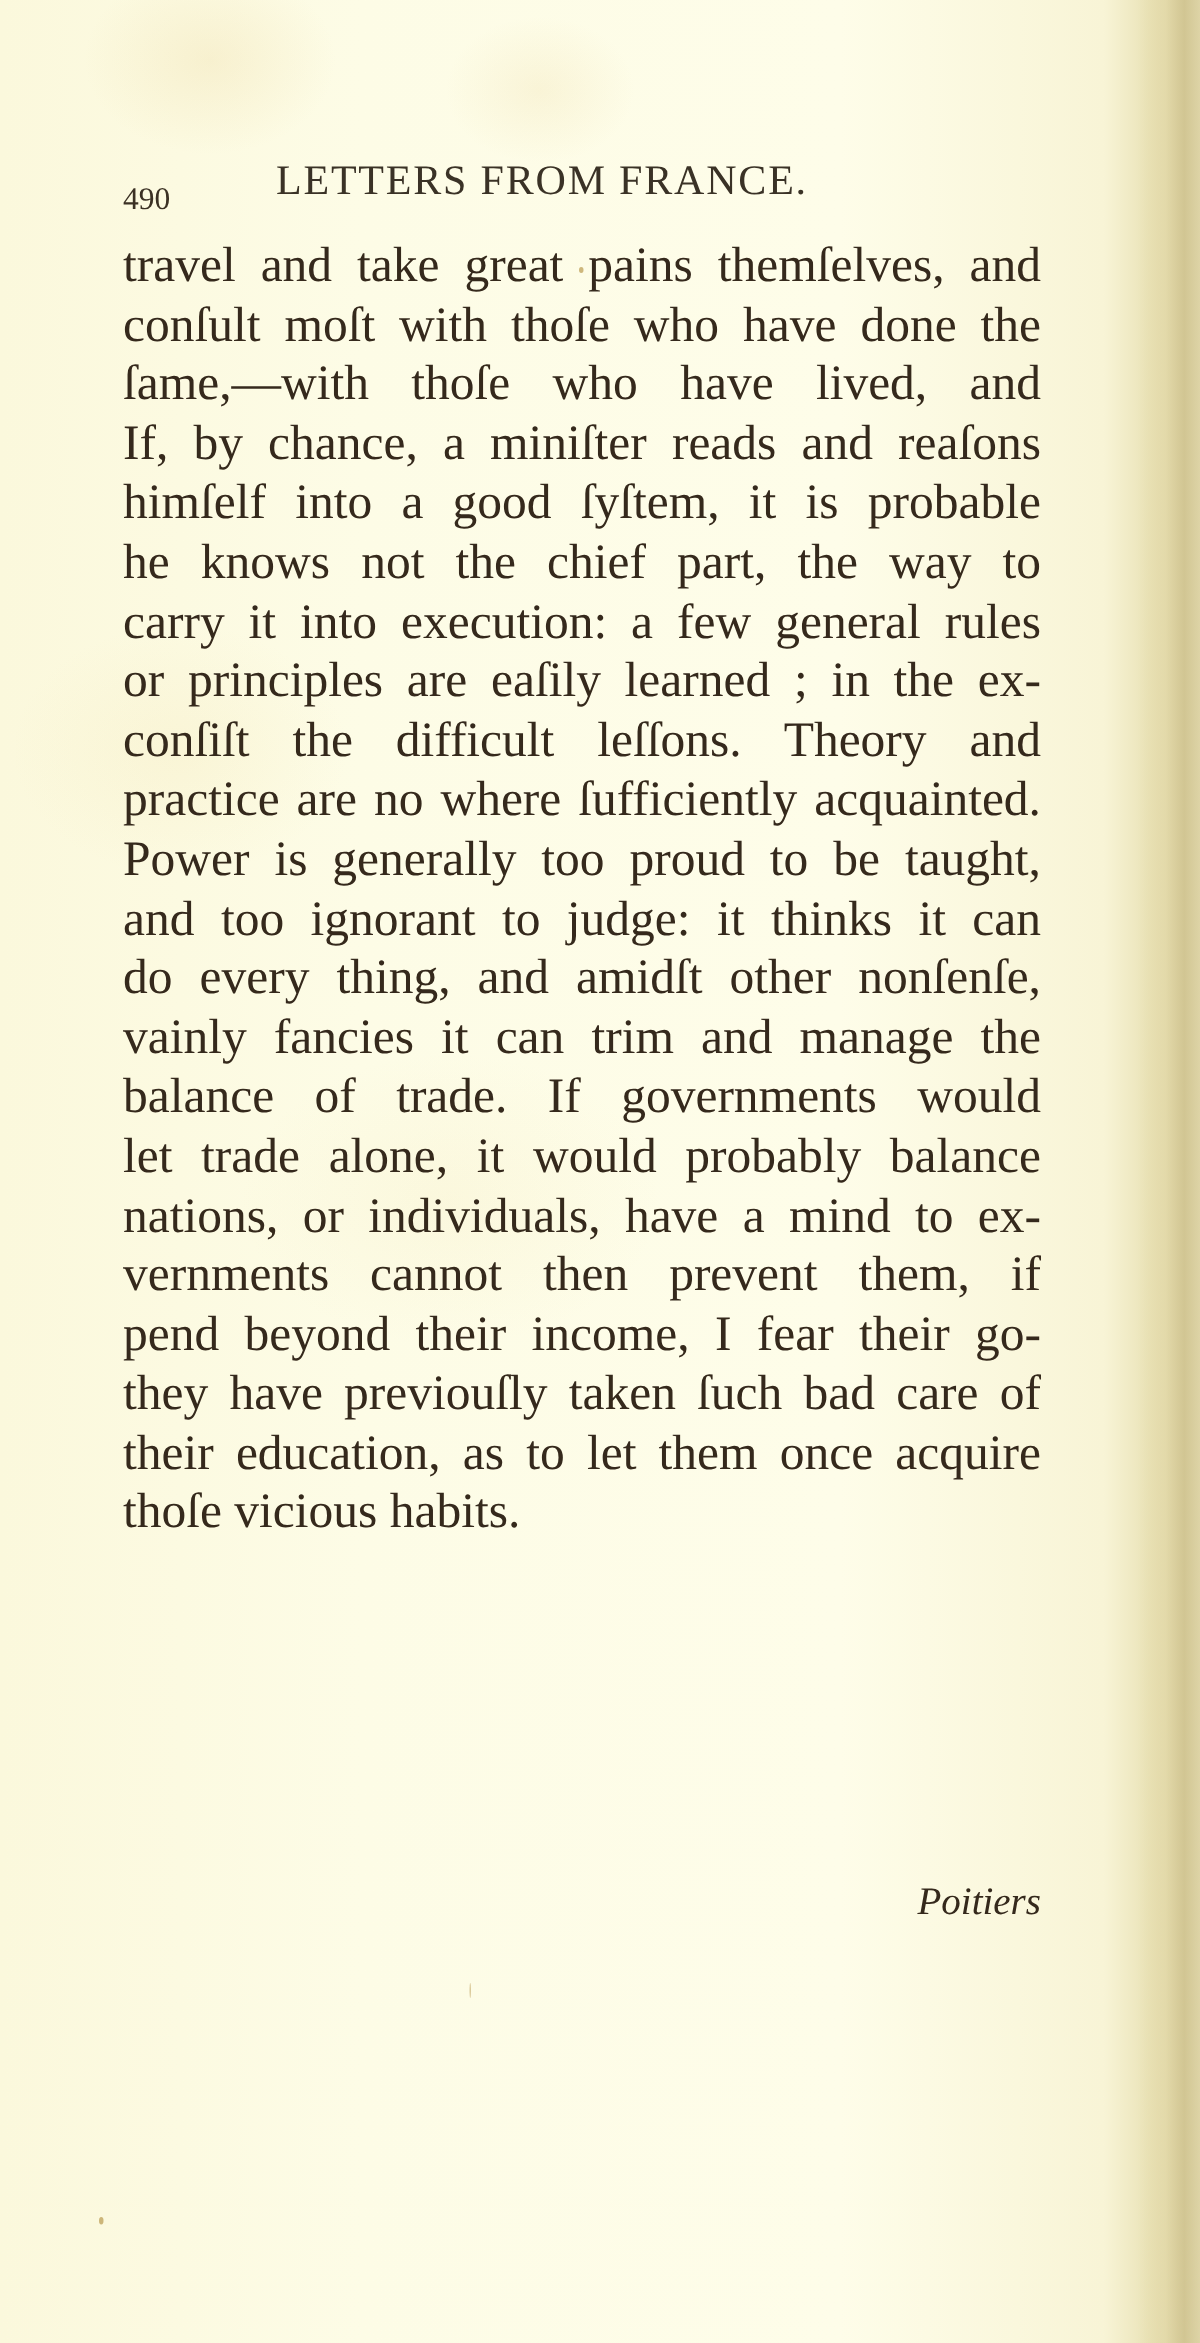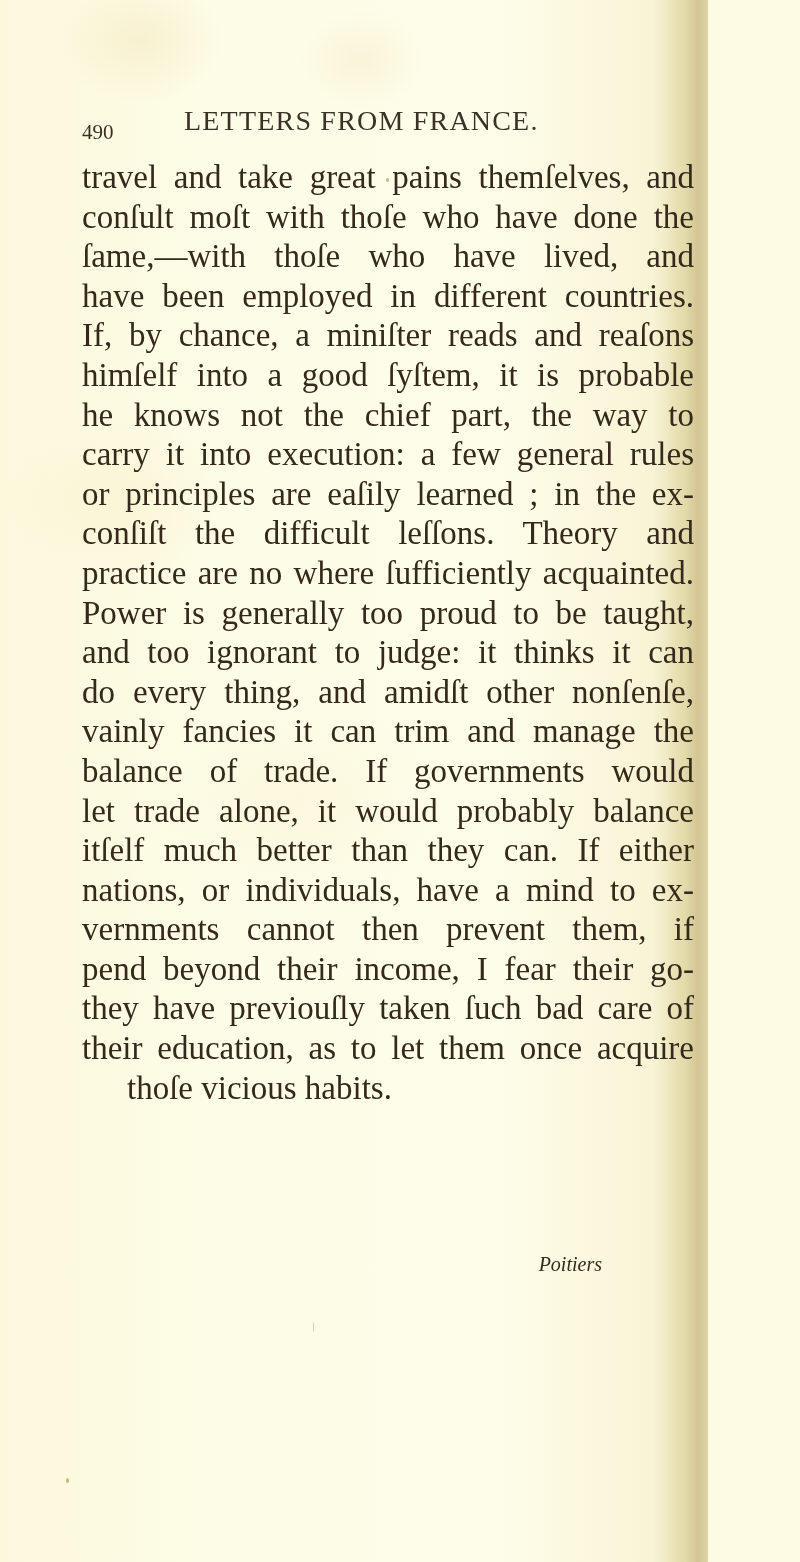--- a/index.html
+++ b/index.html
@@ -7,21 +7,21 @@
       padding: 0;
     }
     body {
       width: 800px;
       height: 1562px;
       overflow: hidden;
       background: #fdfbe4;
     }
     .page {
       position: relative;
-      width: 708px;
+      width: 800px;
       height: 1562px;
       background:
         radial-gradient(ellipse 120px 90px at 140px 40px, rgba(230,205,140,0.22), rgba(0,0,0,0) 70%),
         radial-gradient(ellipse 90px 70px at 360px 60px, rgba(230,205,140,0.18), rgba(0,0,0,0) 70%),
         radial-gradient(ellipse 160px 120px at 120px 500px, rgba(235,215,150,0.15), rgba(0,0,0,0) 70%),
         radial-gradient(ellipse 200px 140px at 300px 800px, rgba(235,215,150,0.12), rgba(0,0,0,0) 70%),
         linear-gradient(90deg, #fbf8dc 0%, #fdfce6 30%, #fefde9 70%, #f8f4d6 92%, #e9e2b6 96%, #d9d0a0 100%);
       overflow: hidden;
     }
     .binding-shadow {
@@ -71,29 +71,28 @@
     }
     .line {
       display: block;
       white-space: nowrap;
       text-align: justify;
       text-align-last: justify;
       height: 39.6px;
     }
     .line.last {
       text-align-last: left;
-      margin-left: 45px;
     }
     .catchword {
       position: absolute;
       top: 1253px;
       right: 106px;
       font-family: "Liberation Serif", "DejaVu Serif", serif;
       font-style: italic;
-      font-size: 20px;
+      font-size: 26px;
       color: #35291c;
     }
     .speck {
       position: absolute;
       background: #b99a4f;
       border-radius: 50%;
       opacity: 0.7;
     }
   </style>
 </head>
@@ -104,35 +103,33 @@
 
   <div class="running-head">
     <span class="page-number">490</span>
     <span class="running-title">LETTERS FROM FRANCE.</span>
   </div>
 
   <div class="text-block">
     <span class="line">travel and take great pains themſelves, and</span>
     <span class="line">conſult moſt with thoſe who have done the</span>
     <span class="line">ſame,—with thoſe who have lived, and</span>
-    <span class="line">have been employed in different countries.</span>
     <span class="line">If, by chance, a miniſter reads and reaſons</span>
     <span class="line">himſelf into a good ſyſtem, it is probable</span>
     <span class="line">he knows not the chief part, the way to</span>
     <span class="line">carry it into execution: a few general rules</span>
     <span class="line">or principles are eaſily learned ; in the ex-</span>
     <span class="line">conſiſt the difficult leſſons.  Theory and</span>
     <span class="line">practice are no where ſufficiently acquainted.</span>
     <span class="line">Power is generally too proud to be taught,</span>
     <span class="line">and too ignorant to judge: it thinks it can</span>
     <span class="line">do every thing, and amidſt other nonſenſe,</span>
     <span class="line">vainly fancies it can trim and manage the</span>
     <span class="line">balance of trade.  If governments would</span>
     <span class="line">let trade alone, it would probably balance</span>
-    <span class="line">itſelf much better than they can.  If either</span>
     <span class="line">nations, or individuals, have a mind to ex-</span>
     <span class="line">vernments cannot then prevent them, if</span>
     <span class="line">pend beyond their income, I fear their go-</span>
     <span class="line">they have previouſly taken ſuch bad care of</span>
     <span class="line">their education, as to let them once acquire</span>
     <span class="line last">thoſe vicious habits.</span>
   </div>
 
   <span class="catchword">Poitiers</span>
 

